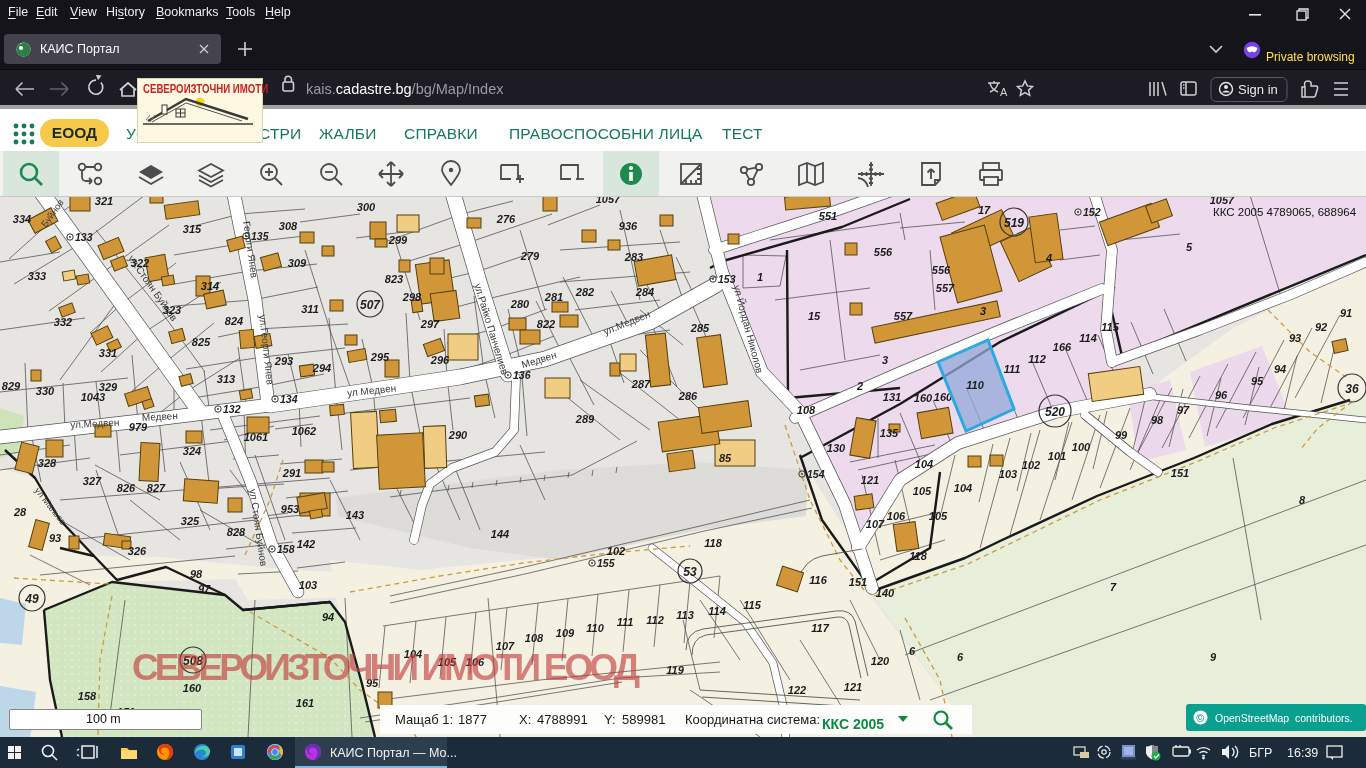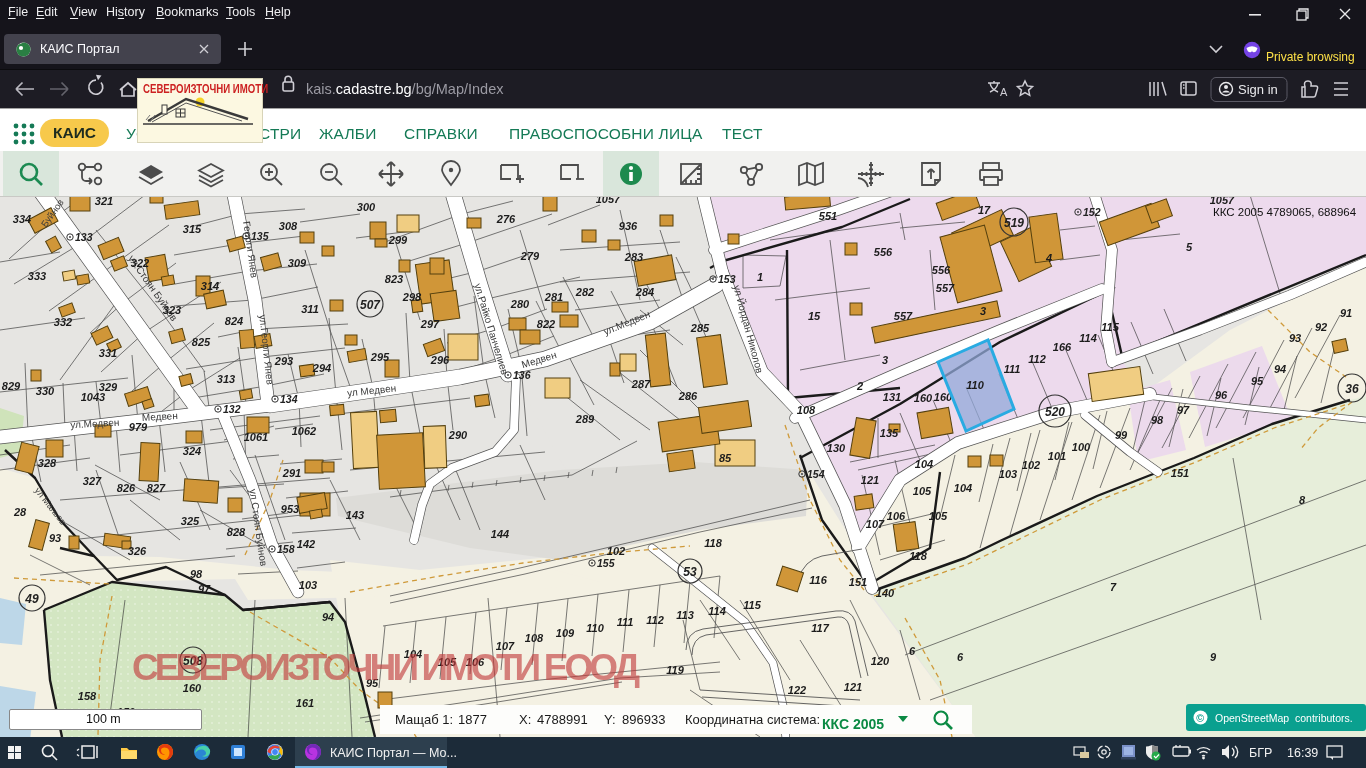--- a/index.html
+++ b/index.html
@@ -1,21 +1,21 @@
 <!DOCTYPE html>
 <html><head><meta charset="utf-8"><style>
 *{margin:0;padding:0;box-sizing:border-box}
 body{width:1366px;height:768px;overflow:hidden;font-family:"Liberation Sans",sans-serif;position:relative;background:#e6e5e2}
 .menubar{position:absolute;left:0;top:0;width:1366px;height:30px;background:#15141b;color:#eeeef0;font-size:12.5px}
 .menubar span{position:absolute;top:5px}
 .menubar u{text-decoration:underline;text-underline-offset:2px}
 .winbtn{position:absolute;top:0;height:30px;color:#e8e8ea}
 .tabbar{position:absolute;left:0;top:30px;width:1366px;height:39px;background:#15141b}
 .tab{position:absolute;left:4px;top:4px;width:217px;height:30px;background:#43424d;border-radius:4px;color:#fbfbfe;font-size:12.5px;display:flex;align-items:center}
-.toolbar{position:absolute;left:0;top:69px;width:1366px;height:40px;background:#1d1c24;border-top:1px solid #0c0c0f;border-bottom:1px solid #a3a3a3;color:#d5d4da}
+.toolbar{position:absolute;left:0;top:69px;width:1366px;height:40px;background:#1d1c24;border-top:1px solid #0c0c0f;border-bottom:4px solid #a3a3a3;color:#d5d4da}
 .navrow{position:absolute;left:0;top:109px;width:1366px;height:42px;background:#ffffff}
 .navrow .item{position:absolute;top:16px;font-size:15.5px;font-weight:normal;color:#157a56;letter-spacing:0.2px}
 .icobar{position:absolute;left:0;top:151px;width:1366px;height:46px;background:#f1f1ef;border-bottom:1px solid #c9c9c5}
 .mapwrap{position:absolute;left:0;top:197px;width:1366px;height:540px;overflow:hidden}
 .taskbar{position:absolute;left:0;top:737px;width:1366px;height:31px;background:#1c2b39;color:#fff}
 .statusbar{position:absolute;left:380px;top:705px;width:592px;height:29px;background:#fdfdfb;font-size:13px;color:#1a1a1a;white-space:nowrap;line-height:29px}
 .scalebox{position:absolute;left:9px;top:709px;width:193px;height:21px;background:#fff;border:1px solid #888;border-radius:2px;font-size:12.5px;color:#111}
 .osm{position:absolute;left:1186px;top:704px;width:180px;height:27px;background:#0aa08f;border-radius:3px;color:#fff;font-size:10.5px;display:flex;align-items:center;white-space:nowrap;overflow:hidden}
 .logo{position:absolute;left:137px;top:78px;width:126px;height:65px;background:#fcf8e1;z-index:30;border:1px solid #d8d4b8}
 svg{display:block}
@@ -115,21 +115,21 @@
         <circle cx="12" cy="4" r="2.4"></circle>
         <circle cx="20" cy="4" r="2.4"></circle>
   <circle cx="4" cy="12" r="2.4"></circle>
         <circle cx="12" cy="12" r="2.4"></circle>
         <circle cx="20" cy="12" r="2.4"></circle>
   <circle cx="4" cy="20" r="2.4"></circle>
         <circle cx="12" cy="20" r="2.4"></circle>
         <circle cx="20" cy="20" r="2.4"></circle>
   </g>
  </svg>
- <div style="position:absolute;left:40px;top:10px;width:69px;height:28px;background:#f7c94b;border-radius:14px;text-align:center;font-weight:bold;font-size:15.5px;color:#1d2b1f;line-height:28px">КАИС</div>
+ <div style="position:absolute;left:40px;top:10px;width:69px;height:28px;background:#f7c94b;border-radius:14px;text-align:center;font-weight:bold;font-size:15.5px;color:#1d2b1f;line-height:28px">ЕООД</div>
  <div class="item" style="left:126px">УСЛУГИ</div>
  <div class="item" style="left:218px">РЕГИСТРИ</div>
  <div class="item" style="left:319px">ЖАЛБИ</div>
  <div class="item" style="left:404px">СПРАВКИ</div>
  <div class="item" style="left:509px">ПРАВОСПОСОБНИ ЛИЦА</div>
  <div class="item" style="left:722px">ТЕСТ</div>
 </div>
 <div class="icobar">
 <svg width="1366" height="46">
       <rect x="3" y="0" width="56" height="45" fill="#d9e6db"></rect>
@@ -889,21 +889,21 @@
   </div>
 <div class="scalebox">
     <div style="position:absolute;left:76px;top:2px">100 m</div>
   </div>
 <div class="statusbar">
  <span style="position:absolute;left:15px">Мащаб 1:</span>
     <span style="position:absolute;left:78px">1877</span>
  <span style="position:absolute;left:139px">X:</span>
     <span style="position:absolute;left:157px">4788991</span>
  <span style="position:absolute;left:224px">Y:</span>
-    <span style="position:absolute;left:242px">896933</span>
+    <span style="position:absolute;left:242px">589981</span>
  <span style="position:absolute;left:305px">Координатна система:</span>
  <span style="position:absolute;left:442px;color:#0b8a43;font-weight:bold;font-size:14px;top:5px">ККС 2005</span>
  <svg width="10" height="7" style="position:absolute;left:518px;top:11px">
       <path d="M0 0 L5 6 L10 0z" fill="#0b8a43"></path>
     </svg>
  <svg width="22" height="22" style="position:absolute;left:552px;top:4px">
       <circle cx="9" cy="9" r="6.5" fill="none" stroke="#0b8a43" stroke-width="2.2"></circle>
       <path d="M14 14 L20 20" stroke="#0b8a43" stroke-width="2.6"></path>
     </svg>
 </div>

